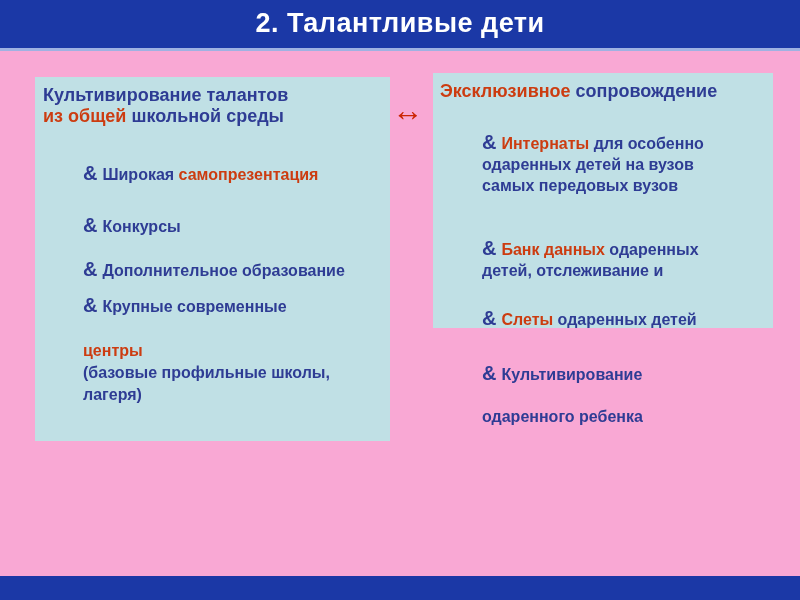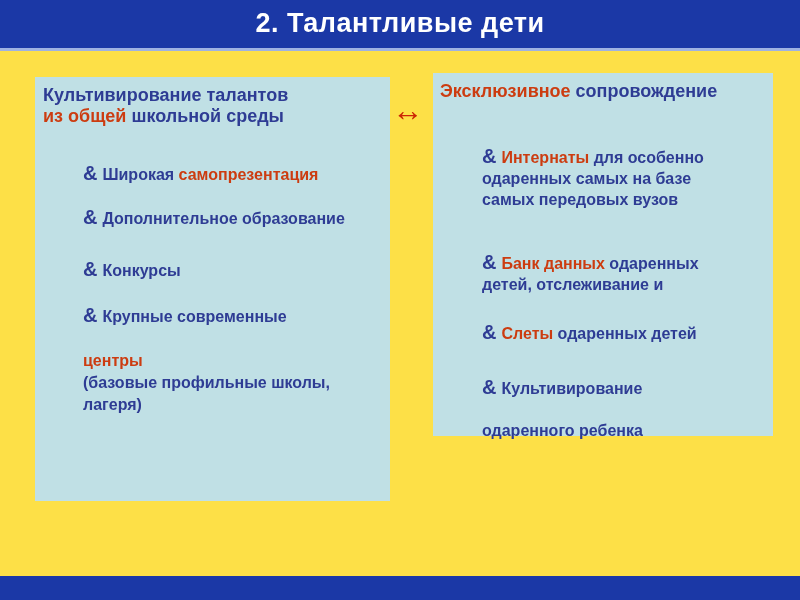--- a/index.html
+++ b/index.html
@@ -1,47 +1,47 @@
 <!DOCTYPE html>
 <html><head>
 <meta charset="utf-8">
 <style>
   html,body{margin:0;padding:0;background:#ffffff;}
   body{width:800px;height:600px;overflow:hidden;}
-  .slide{position:relative;width:800px;height:600px;background:#fde047;
+  .slide{position:relative;width:800px;height:600px;background:#f9a8d4;
          font-family:"Liberation Sans",sans-serif;font-weight:bold;}
 
   
   .titlebar{position:absolute;left:0;top:0;width:800px;height:48px;background:#1b38a6;}
   .titlebar h1{margin:0;height:48px;line-height:46px;text-align:center;
                font-size:27px;color:#ffffff;letter-spacing:0.5px;font-weight:bold;}
   .accent-line{position:absolute;left:0;top:48px;width:800px;height:3px;background:#9fb2e2;}
 
   
   .footbar{position:absolute;left:0;top:576px;width:800px;height:24px;background:#1b38a6;}
 
   
   .panel{position:absolute;background:#c0e0e5;color:#2e3c94;box-sizing:border-box;}
-  .panel.left{left:35px;top:77px;width:355px;height:424px;padding:8px 6px 0 8px;}
-  .panel.right{left:433px;top:73px;width:340px;height:363px;padding:8px 0 0 7px;}
+  .panel.left{left:35px;top:77px;width:355px;height:364px;padding:8px 6px 0 8px;}
+  .panel.right{left:433px;top:73px;width:340px;height:255px;padding:8px 0 0 7px;}
 
   .panel-heading{font-size:18px;line-height:21px;}
   .red{color:#cc3c10;}
 
   .bullet{font-size:16px;line-height:21px;padding-left:40px;}
   .panel.right .bullet{padding-left:42px;}
   .bullet.tall{line-height:22px;}
   .amp{font-size:20px;margin-right:5px;}
 
   
   .lb1{margin-top:36px;}
   .lb2{margin-top:30px;}
   .lb3{margin-top:22px;}
-  .lb4{margin-top:23px;}
-  .rb1{margin-top:44px;}
+  .lb4{margin-top:13px;}
+  .rb1{margin-top:30px;}
   .rb2{margin-top:42px;}
   .rb3{margin-top:27px;}
   .rb4{margin-top:33px;}
 
   
   .arrow{position:absolute;left:382px;top:95px;width:52px;text-align:center;
          font-size:31px;line-height:1;color:#cc2505;font-weight:bold;}
 </style>
 </head>
 <body>
@@ -56,47 +56,47 @@
   <section class="panel left">
     <div class="panel-heading">
       <span>Культивирование талантов</span><br>
       <span class="red">из общей</span><span> школьной среды</span>
     </div>
 
     <div class="bullet lb1">
       <span class="amp">&amp;</span><span>Широкая </span><span class="red">самопрезентация</span>
     </div>
 
+    <div class="bullet lb2">
+      <span class="amp">&amp;</span><span>Конкурсы</span>
+    </div>
+
     <div class="bullet lb3">
       <span class="amp">&amp;</span><span>Дополнительное образование</span>
-    </div>
-
-    <div class="bullet lb2">
-      <span class="amp">&amp;</span><span>Конкурсы</span>
     </div>
 
     <div class="bullet lb4 tall">
       <span class="amp">&amp;</span><span>Крупные современные</span><br>
       <br>
       <span class="red">центры</span><br>
       <span>(базовые профильные школы,</span><br>
       <span>лагеря)</span>
     </div>
   </section>
 
   <div class="arrow">↔</div>
 
   <section class="panel right">
     <div class="panel-heading">
       <span class="red">Эксклюзивное </span><span>сопровождение</span>
     </div>
 
     <div class="bullet rb1">
       <span class="amp">&amp;</span><span class="red">Интернаты </span><span>для особенно</span><br>
-      <span>одаренных самых на базе</span><br>
+      <span>одаренных детей на вузов</span><br>
       <span>самых передовых вузов</span>
     </div>
 
     <div class="bullet rb2">
       <span class="amp">&amp;</span><span class="red">Банк данных </span><span>одаренных</span><br>
       <span>детей, отслеживание и</span><br>
     </div>
 
     <div class="bullet rb3">
       <span class="amp">&amp;</span><span class="red">Слеты </span><span>одаренных детей</span>

